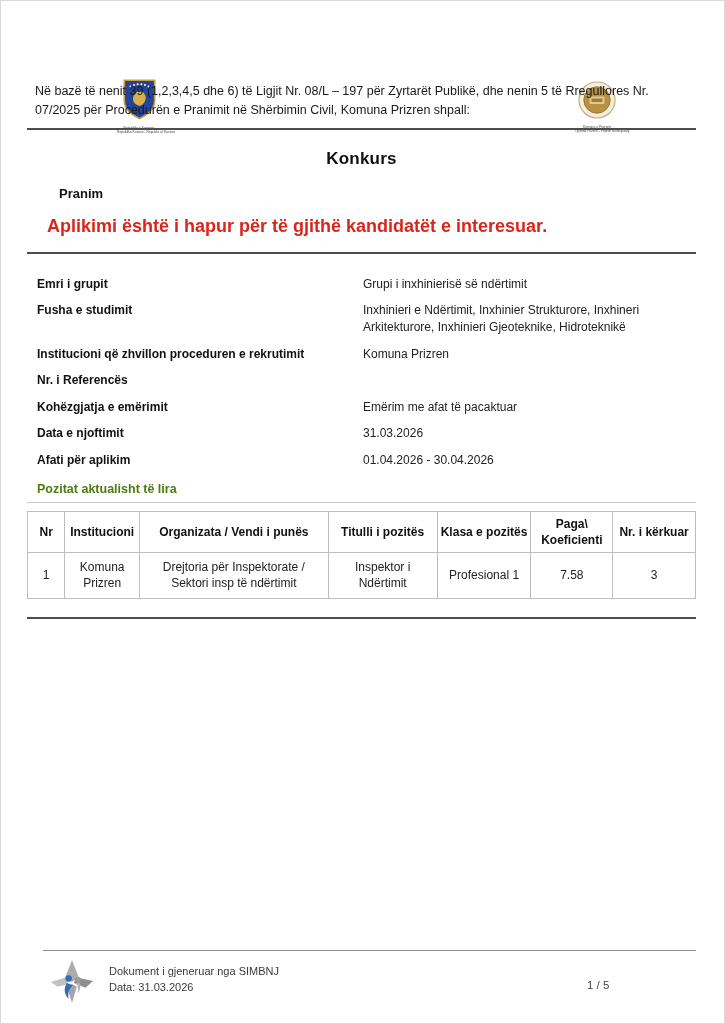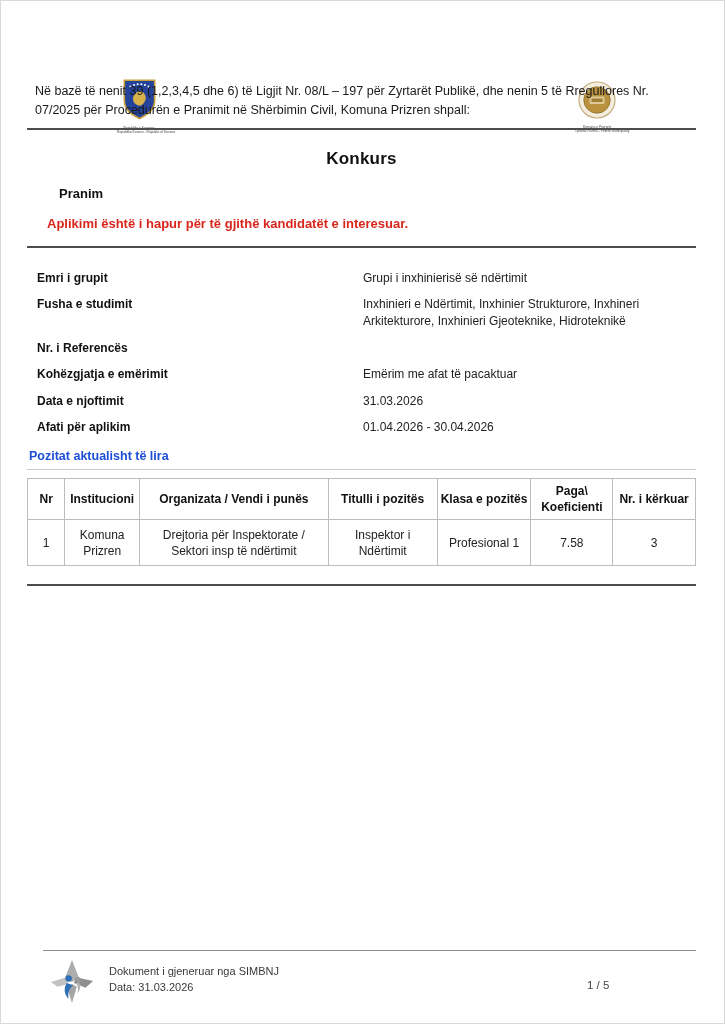--- a/index.html
+++ b/index.html
@@ -20,27 +20,27 @@
   
   .logo-left { position:absolute; left:98px; top:78px; width:80px; text-align:center; }
   .logo-right { position:absolute; left:556px; top:80px; width:80px; text-align:center; }
   .logo-caption { font-size:6px; transform:scale(0.55); transform-origin:center top; color:#444; line-height:1.25; white-space:nowrap; margin-top:2px; }
   
   .content { position:absolute; left:26px; right:28px; top:0; }
   .intro { margin-top:81px; font-size:12.5px; line-height:1.5; color:#1a1a1a; padding-left:8px; padding-right:4px; }
   .rule-thick { border:none; border-top:2px solid #4d4d4d; margin-top:8px; }
   .doc-title { margin-top:19px; text-align:center; font-size:17px; font-weight:bold; color:#111; letter-spacing:0.2px; }
   .subtitle { margin-top:17px; margin-left:32px; font-size:13px; font-weight:bold; color:#111; }
-  .notice { margin-top:15px; margin-left:20px; font-size:13px; font-weight:bold; }
+  .notice { margin-top:15px; margin-left:20px; font-size:18px; font-weight:bold; }
   .rule-2 { margin-top:15px; }
   .details { margin-top:22px; }
   .detail-row { display:flex; margin-bottom:9.5px; font-size:12px; line-height:17px; }
   .detail-label { width:336px; font-weight:bold; color:#111; padding-left:10px; flex:none; }
   .detail-value { flex:1; color:#222; }
-  .section-heading { margin-top:13px; margin-left:2px; font-size:12.5px; font-weight:bold; color:#1d4ed8; }
+  .section-heading { margin-top:13px; margin-left:10px; font-size:12.5px; font-weight:bold; color:#4d7c0f; }
   .section-rule { border:none; border-top:1px solid #c9c9c9; margin-top:6px; }
   table.positions { width:100%; border-collapse:collapse; table-layout:fixed; margin-top:8px; font-size:12px; }
   table.positions th, table.positions td {
     border:1px solid #bdbdbd; text-align:center; vertical-align:middle;
     padding:4px 3px; line-height:1.35; color:#222;
   }
   table.positions th { font-weight:bold; color:#111; height:37px; }
   table.positions td { height:46px; }
   th.prewrap { white-space:pre-line; }
   .rule-3 { margin-top:18px; }
@@ -110,20 +110,24 @@
     <hr class="rule-thick rule-2">
 
     <div class="details">
       <div class="detail-row">
         <div class="detail-label">Emri i grupit</div>
         <div class="detail-value">Grupi i inxhinierisë së ndërtimit</div>
       </div>
       <div class="detail-row">
         <div class="detail-label">Fusha e studimit</div>
         <div class="detail-value">Inxhinieri e Ndërtimit, Inxhinier Strukturore, Inxhineri Arkitekturore, Inxhinieri Gjeoteknike, Hidroteknikë</div>
+      </div>
+      <div class="detail-row">
+        <div class="detail-label">Institucioni që zhvillon proceduren e rekrutimit</div>
+        <div class="detail-value">Komuna Prizren</div>
       </div>
       <div class="detail-row">
         <div class="detail-label">Nr. i Referencës</div>
       </div>
       <div class="detail-row">
         <div class="detail-label">Kohëzgjatja e emërimit</div>
         <div class="detail-value">Emërim me afat të pacaktuar</div>
       </div>
       <div class="detail-row">
         <div class="detail-label">Data e njoftimit</div>

